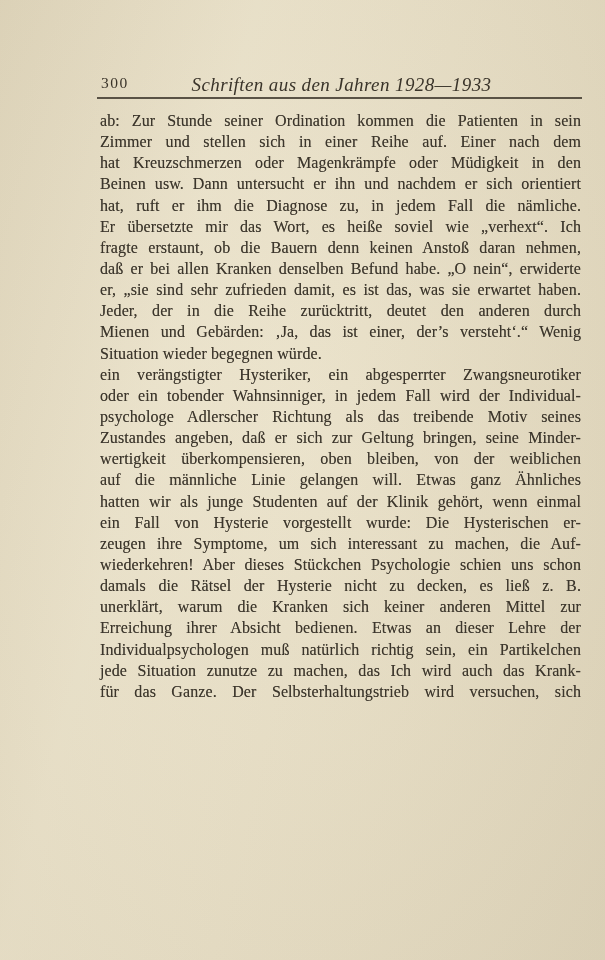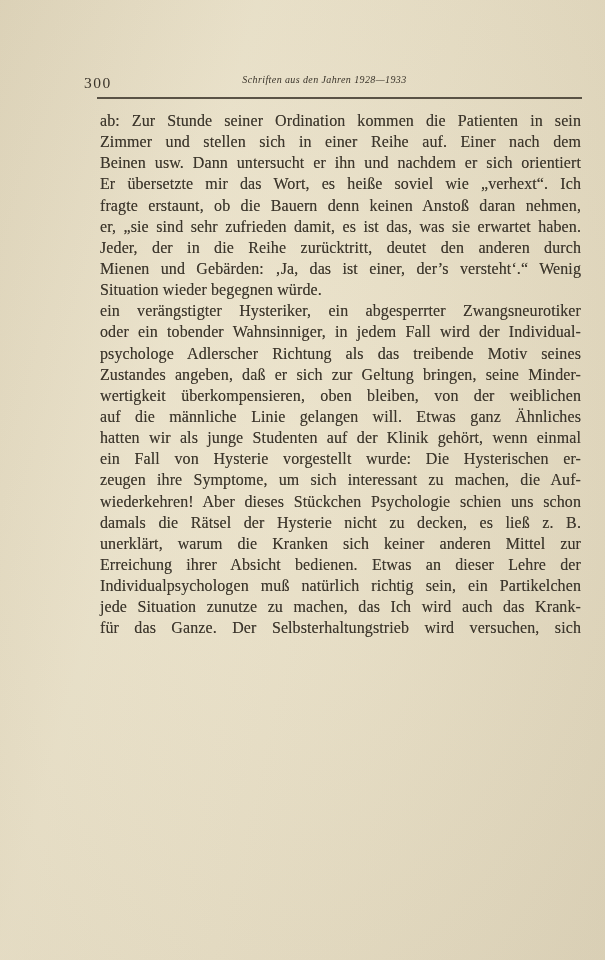--- a/index.html
+++ b/index.html
@@ -10,41 +10,41 @@
     background-color: #eae1c8;
     background-image:
       linear-gradient(105deg, rgba(120,100,60,0.07), rgba(255,255,248,0.06) 30%, rgba(120,100,60,0.04) 70%, rgba(110,90,55,0.08)),
       radial-gradient(ellipse at 50% 45%, rgba(255,255,245,0.10), rgba(90,75,45,0.05) 95%);
     overflow: hidden;
     font-family: "Liberation Serif", serif;
     color: #3c362c;
   }
   .running-head {
     position: absolute;
-    left: 84px;
+    left: 101px;
     top: 74px;
     width: 481px;
     height: 22px;
   }
   .page-number {
     position: absolute;
     left: 0;
     top: 0;
     font-size: 15.5px;
     letter-spacing: 1.5px;
     color: #3a342a;
   }
   .head-title {
     position: absolute;
     left: 0;
     right: 0;
     top: 0;
     text-align: center;
     font-style: italic;
-    font-size: 10px;
+    font-size: 19px;
     letter-spacing: 0.4px;
     color: #3a342a;
   }
   .head-rule {
     position: absolute;
     left: 97px;
     top: 97px;
     width: 485px;
     height: 2px;
     background: #463f33;
@@ -78,23 +78,26 @@
     <span class="page-number">300</span>
     <span class="head-title">Schriften aus den Jahren 1928—1933</span>
   </div>
   <div class="head-rule"></div>
 
   <div class="textblock">
 
     <div>
       <div class="line">ab: Zur Stunde seiner Ordination kommen die Patienten in sein</div>
       <div class="line">Zimmer und stellen sich in einer Reihe auf. Einer nach dem</div>
+      <div class="line">hat Kreuzschmerzen oder Magenkrämpfe oder Müdigkeit in den</div>
       <div class="line">Beinen usw. Dann untersucht er ihn und nachdem er sich orientiert</div>
+      <div class="line">hat, ruft er ihm die Diagnose zu, in jedem Fall die nämliche.</div>
       <div class="line">Er übersetzte mir das Wort, es heiße soviel wie „verhext“. Ich</div>
       <div class="line">fragte erstaunt, ob die Bauern denn keinen Anstoß daran nehmen,</div>
+      <div class="line">daß er bei allen Kranken denselben Befund habe. „O nein“, erwiderte</div>
       <div class="line">er, „sie sind sehr zufrieden damit, es ist das, was sie erwartet haben.</div>
       <div class="line">Jeder, der in die Reihe zurücktritt, deutet den anderen durch</div>
       <div class="line">Mienen und Gebärden: ‚Ja, das ist einer, der’s versteht‘.“ Wenig</div>
       <div class="line para-end">Situation wieder begegnen würde.</div>
     </div>
 
     <div>
       <div class="line">ein verängstigter Hysteriker, ein abgesperrter Zwangsneurotiker</div>
       <div class="line">oder ein tobender Wahnsinniger, in jedem Fall wird der Individual-</div>
       <div class="line">psychologe Adlerscher Richtung als das treibende Motiv seines</div>

